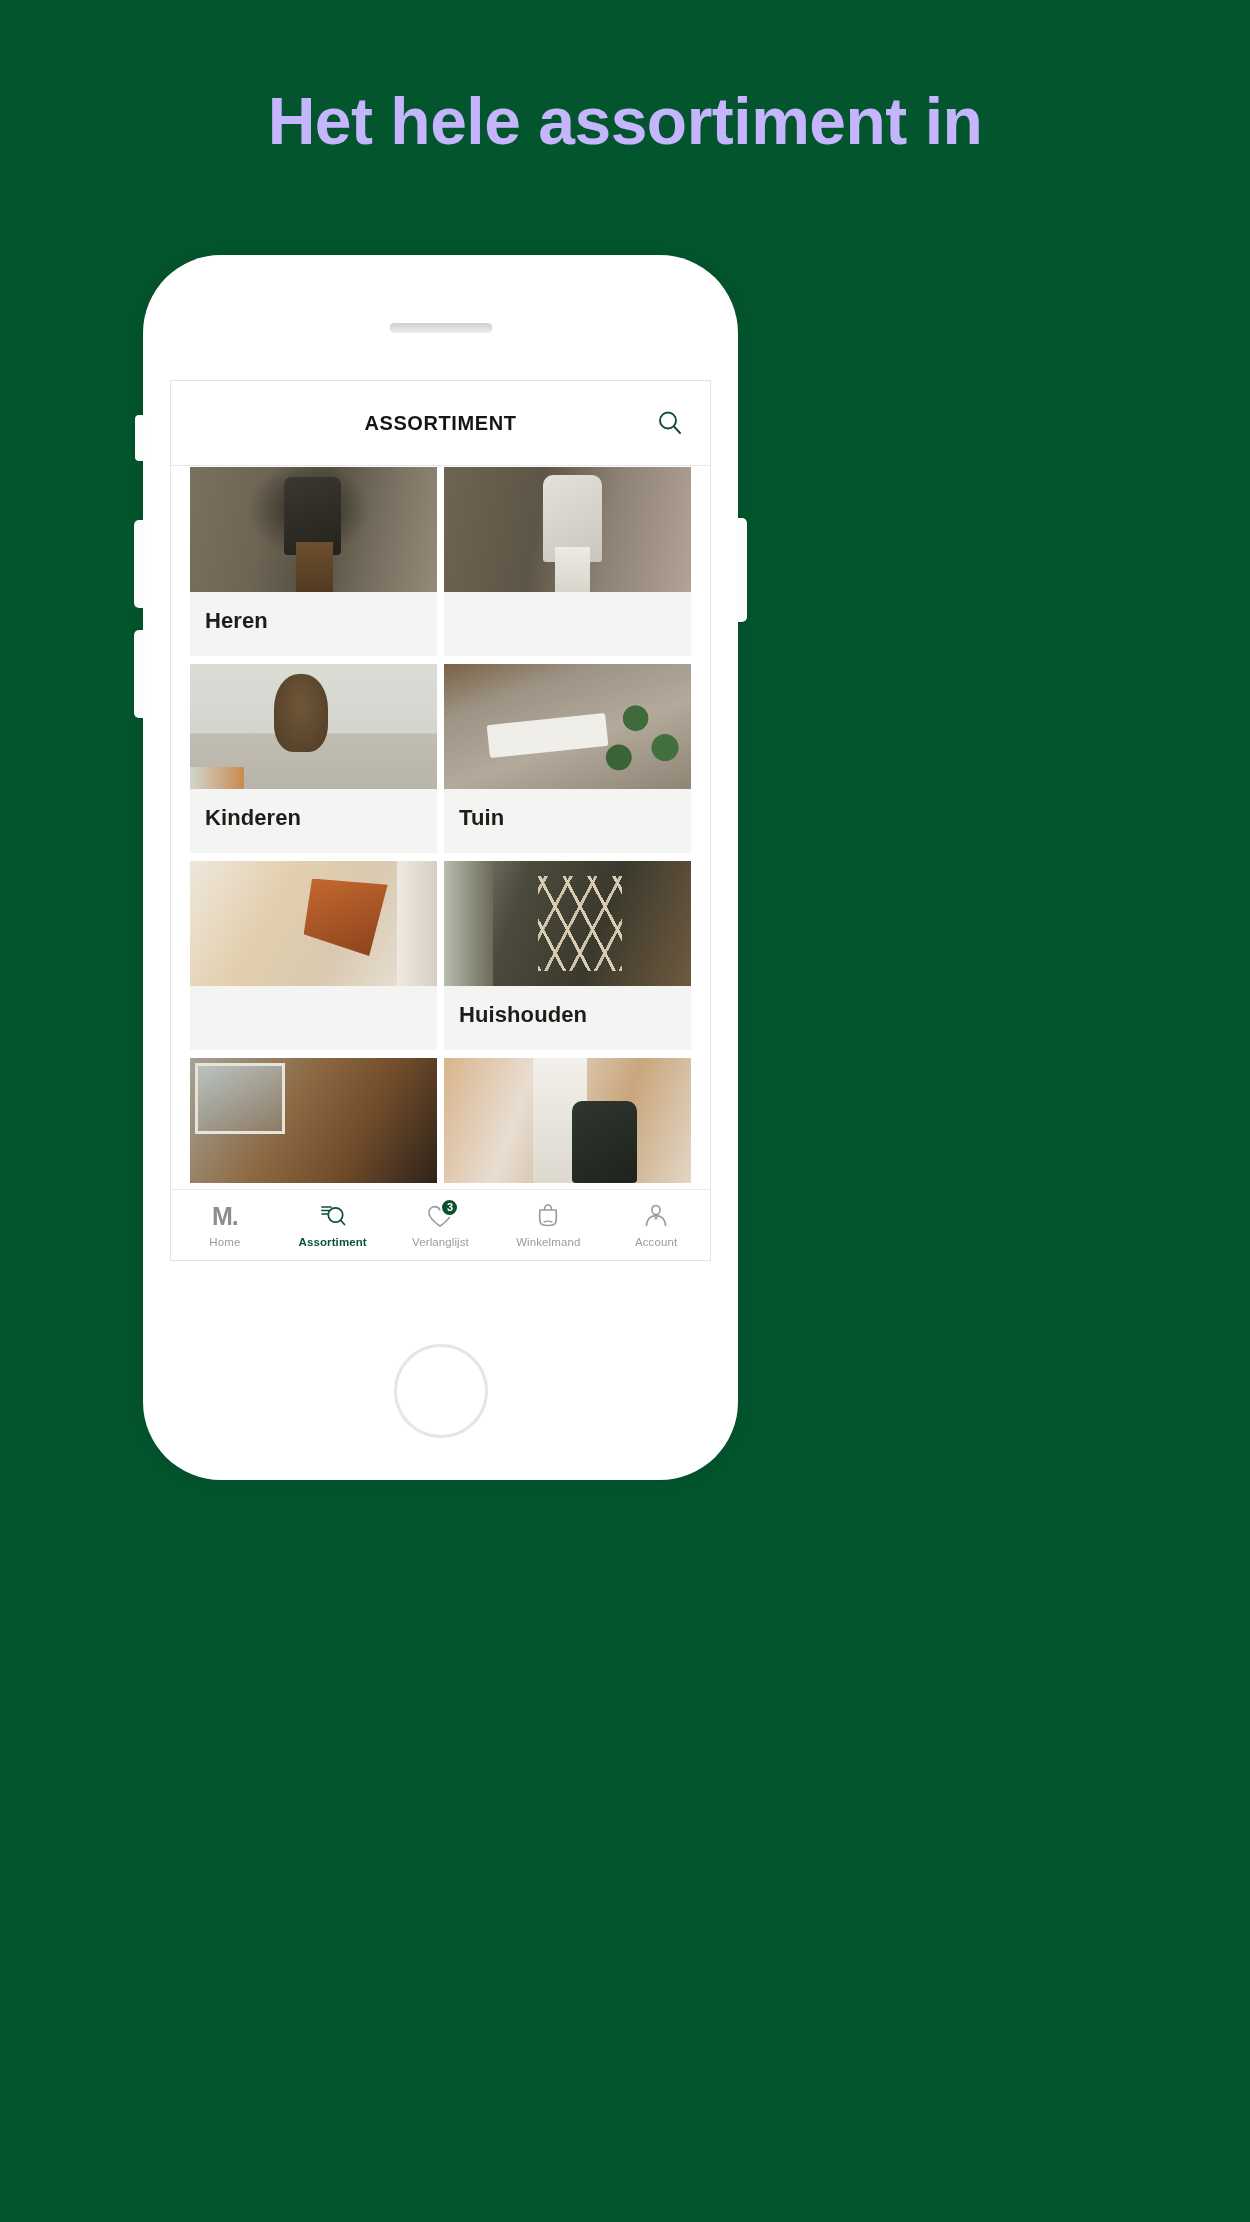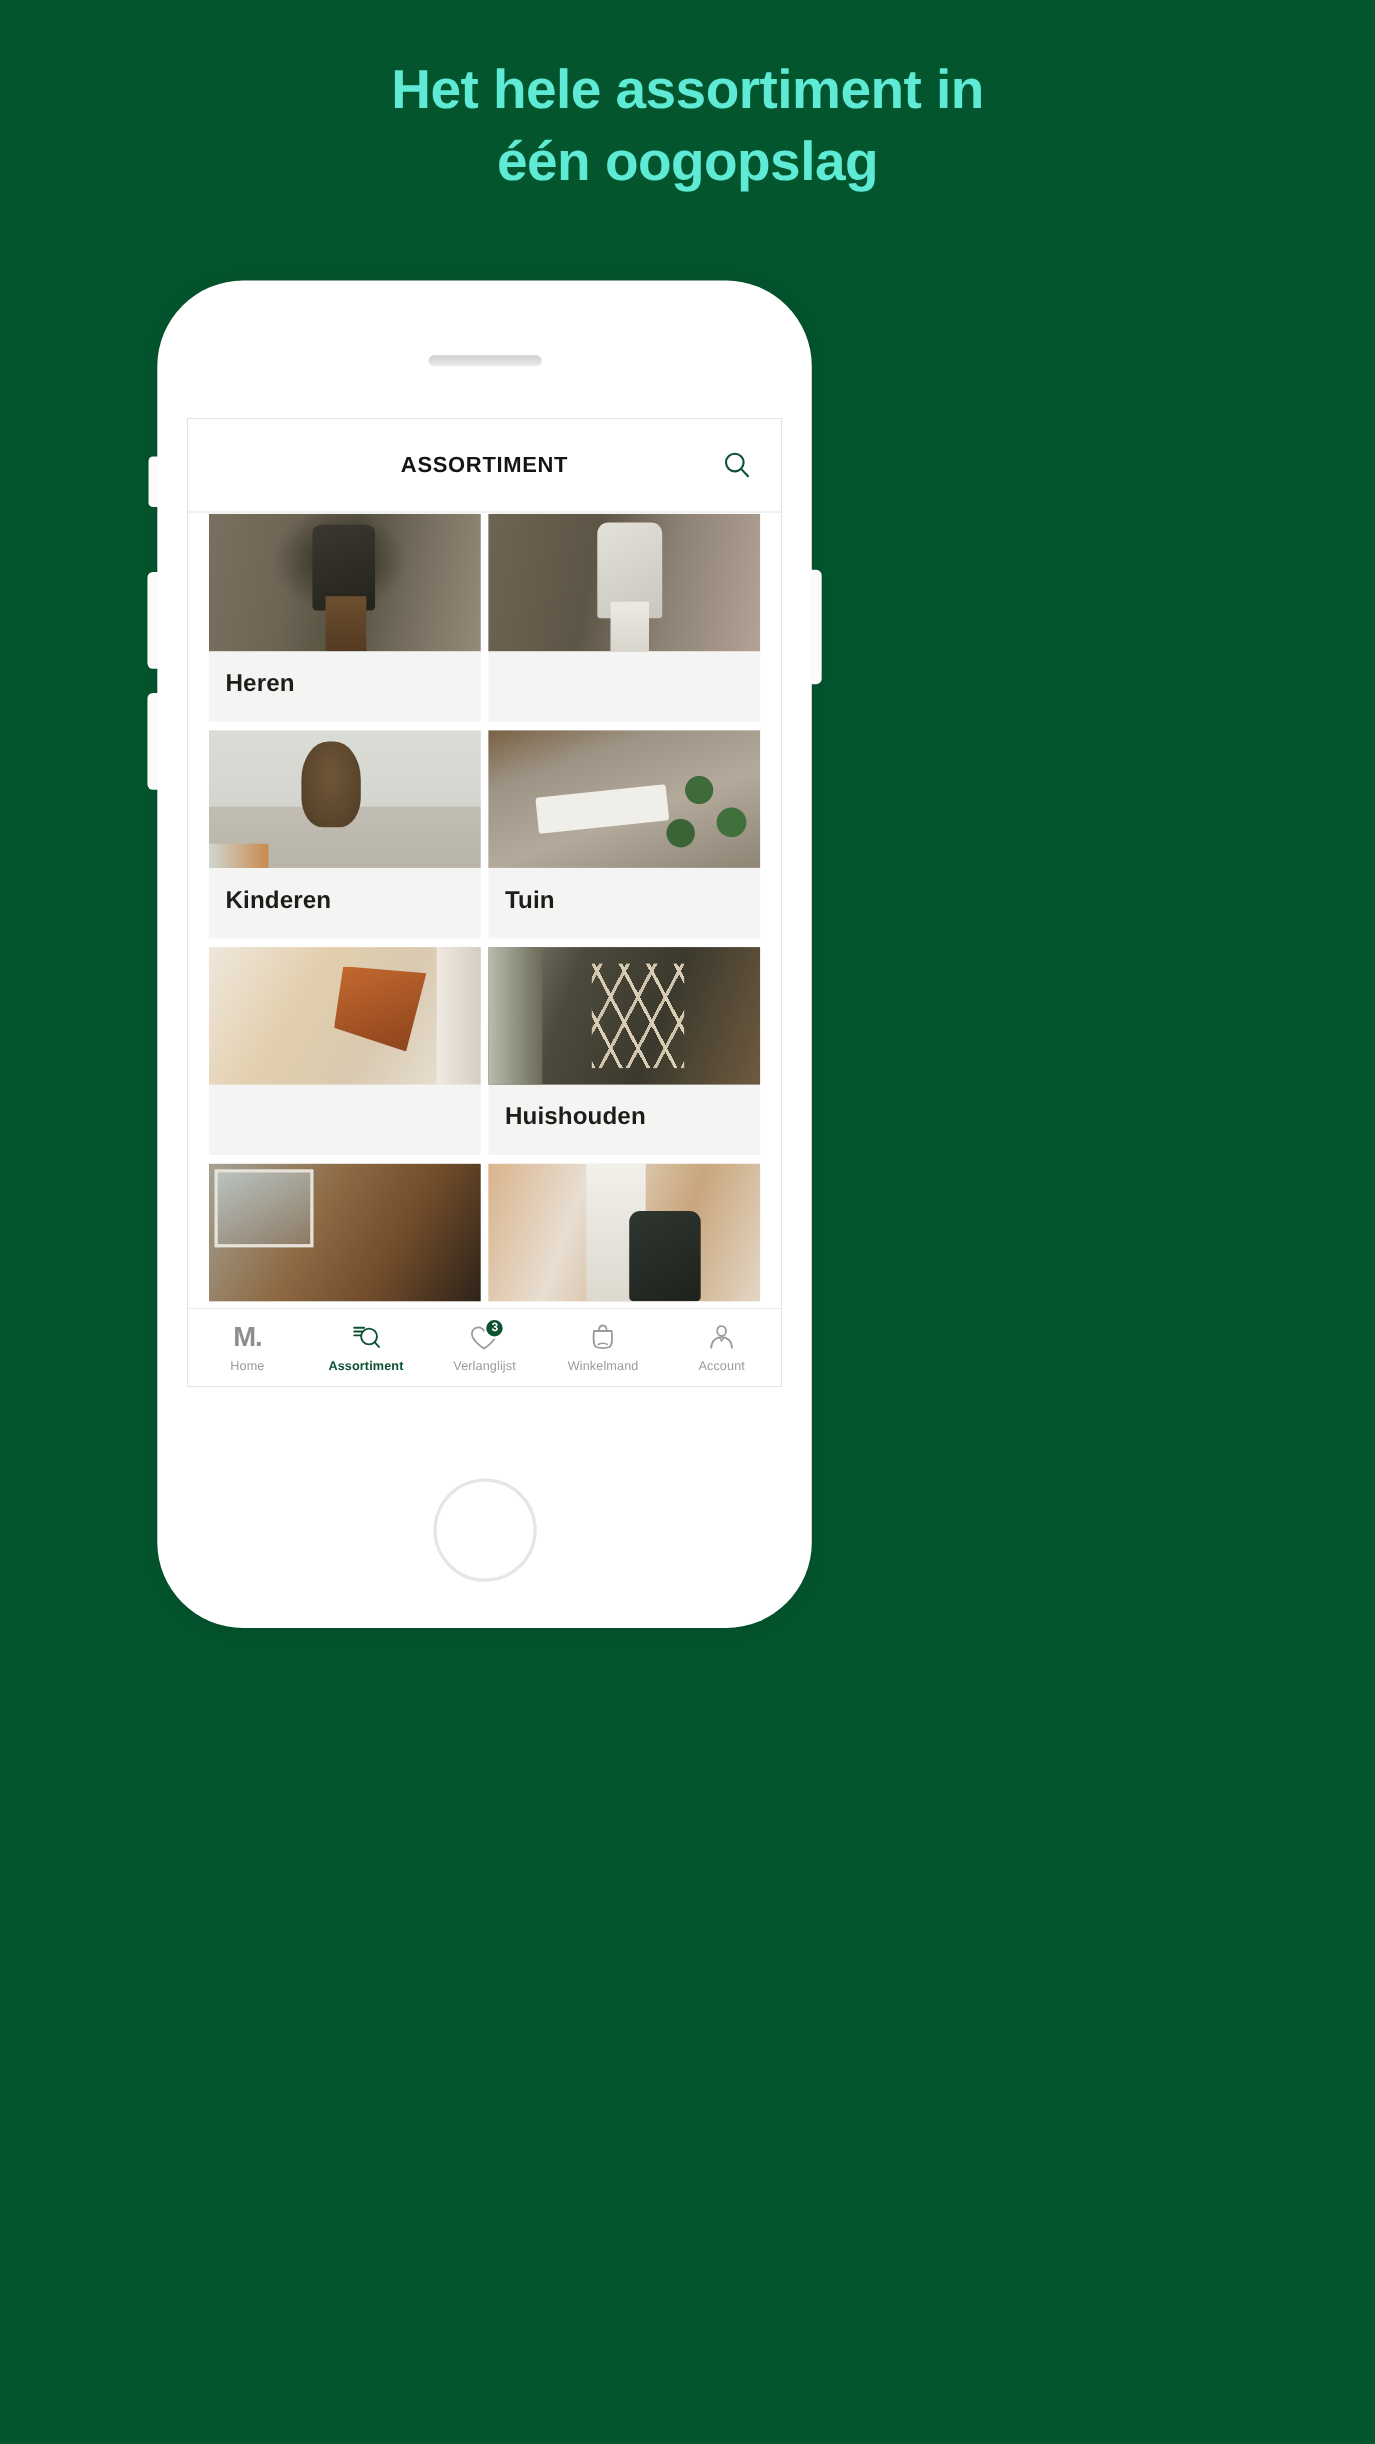--- a/index.html
+++ b/index.html
@@ -7,24 +7,24 @@
   body {
     background:#03552d;
     font-family:"Liberation Sans", sans-serif;
     position:relative;
     overflow:hidden;
   }
 
   
   .headline{
     position:absolute;
-    top:48px; left:0; width:100%;
+    top:78px; left:0; width:100%;
     text-align:center;
-    color:#5eead4;
-    font-size:50px;
+    color:#c4b5fd;
+    font-size:66px;
     font-weight:bold;
     line-height:1.32;
     letter-spacing:-0.5px;
   }
   .headline .l2{ display:block; }
 
   
   .phone{
     position:absolute;
     left:143px; top:255px;
@@ -219,21 +219,20 @@
     font-size:11px; font-weight:bold;
     display:flex; align-items:center; justify-content:center;
     border:2px solid #fff;
   }
 </style>
 </head>
 <body>
 
 <div class="headline">
   <span class="l1">Het hele assortiment in</span>
-  <span class="l2">één oogopslag</span>
 </div>
 
 <div class="phone">
 
   <div class="btn-side btn-silent"></div>
   <div class="btn-side btn-volup"></div>
   <div class="btn-side btn-voldn"></div>
   <div class="btn-side btn-power"></div>
 
   <div class="speaker"></div>

